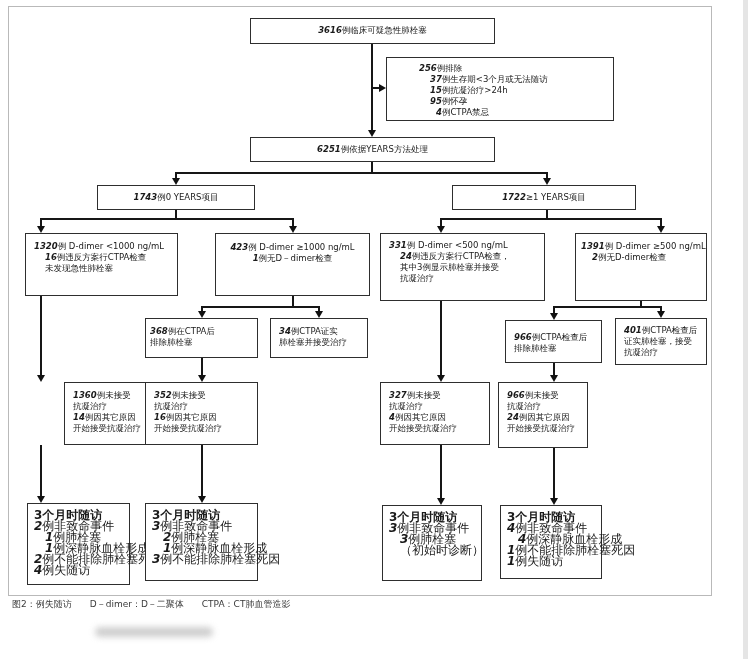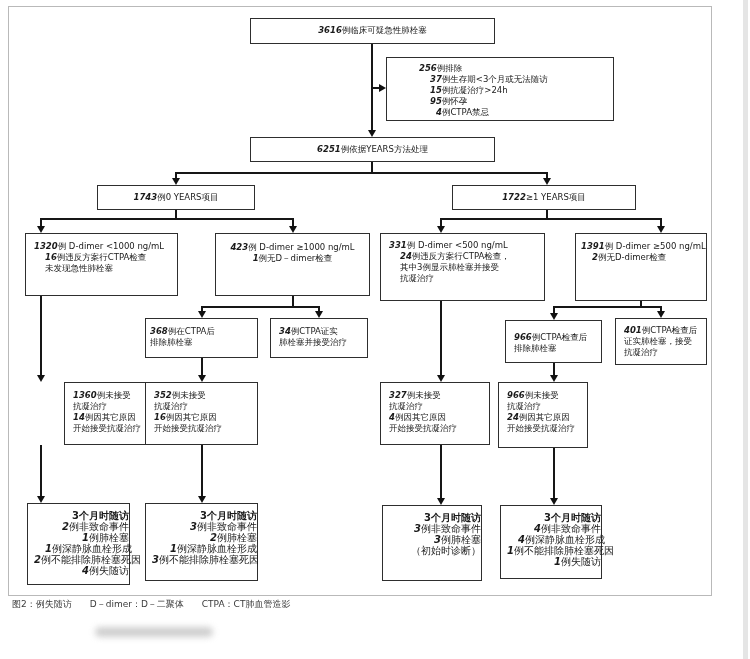--- a/index.html
+++ b/index.html
@@ -6,21 +6,21 @@
   .stage{position:relative;width:750px;height:659px;background:#fff;overflow:hidden;
          font-family:"DejaVu Sans","Liberation Sans",sans-serif;color:#1a1a1a;}
   .frame{position:absolute;left:8px;top:6px;width:702px;height:588px;border:1px solid #b9b9b9;}
   .box{position:absolute;border:1.5px solid #2e2e2e;background:#fff;font-size:8.5px;line-height:11px;box-sizing:border-box;}
   .box.center{text-align:center;}
   .line{white-space:nowrap;}
   .line.in1{padding-left:11px;}
   .line.in2{padding-left:17px;}
   .line.bold{font-weight:bold;}
   .line .num{font-weight:bold;font-style:italic;}
-  .fu{font-size:10px;text-align:right;}
+  .fu{font-size:12px;}
   .vline{position:absolute;width:1.5px;background:#161616;}
   .hline{position:absolute;height:1.5px;background:#161616;}
   .ah-down{position:absolute;width:0;height:0;border-left:4px solid transparent;border-right:4px solid transparent;border-top:7px solid #111;}
   .ah-right{position:absolute;width:0;height:0;border-top:4px solid transparent;border-bottom:4px solid transparent;border-left:7px solid #111;}
   .caption{position:absolute;left:12px;top:598px;font-size:9px;color:#3a3a3a;display:flex;gap:18px;white-space:nowrap;}
   .smudge{position:absolute;left:95px;top:627px;width:118px;height:10px;background:#b5b5b5;opacity:.65;filter:blur(3px);border-radius:5px;}
   .edge-shadow{position:absolute;left:743px;top:0;width:5px;height:659px;background:#cfcfcf;opacity:.55;}
 </style>
 </head>
 <body>

